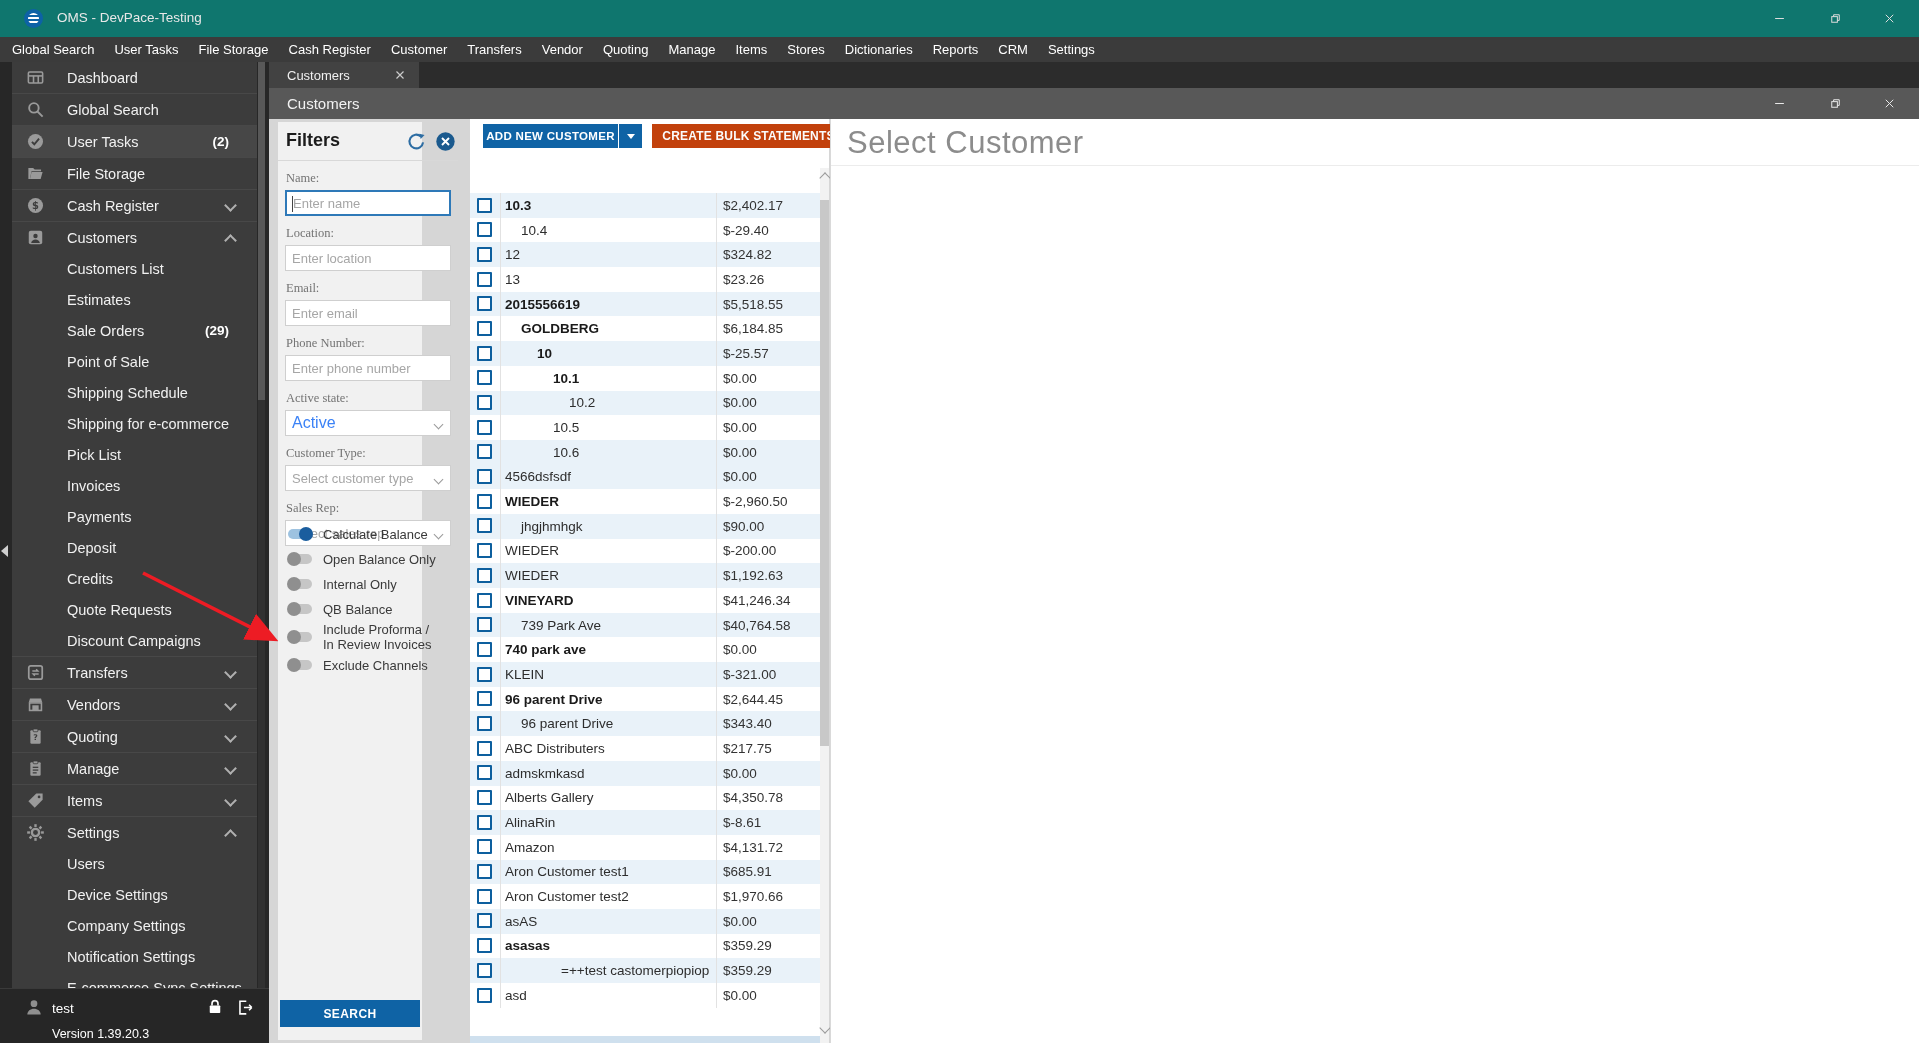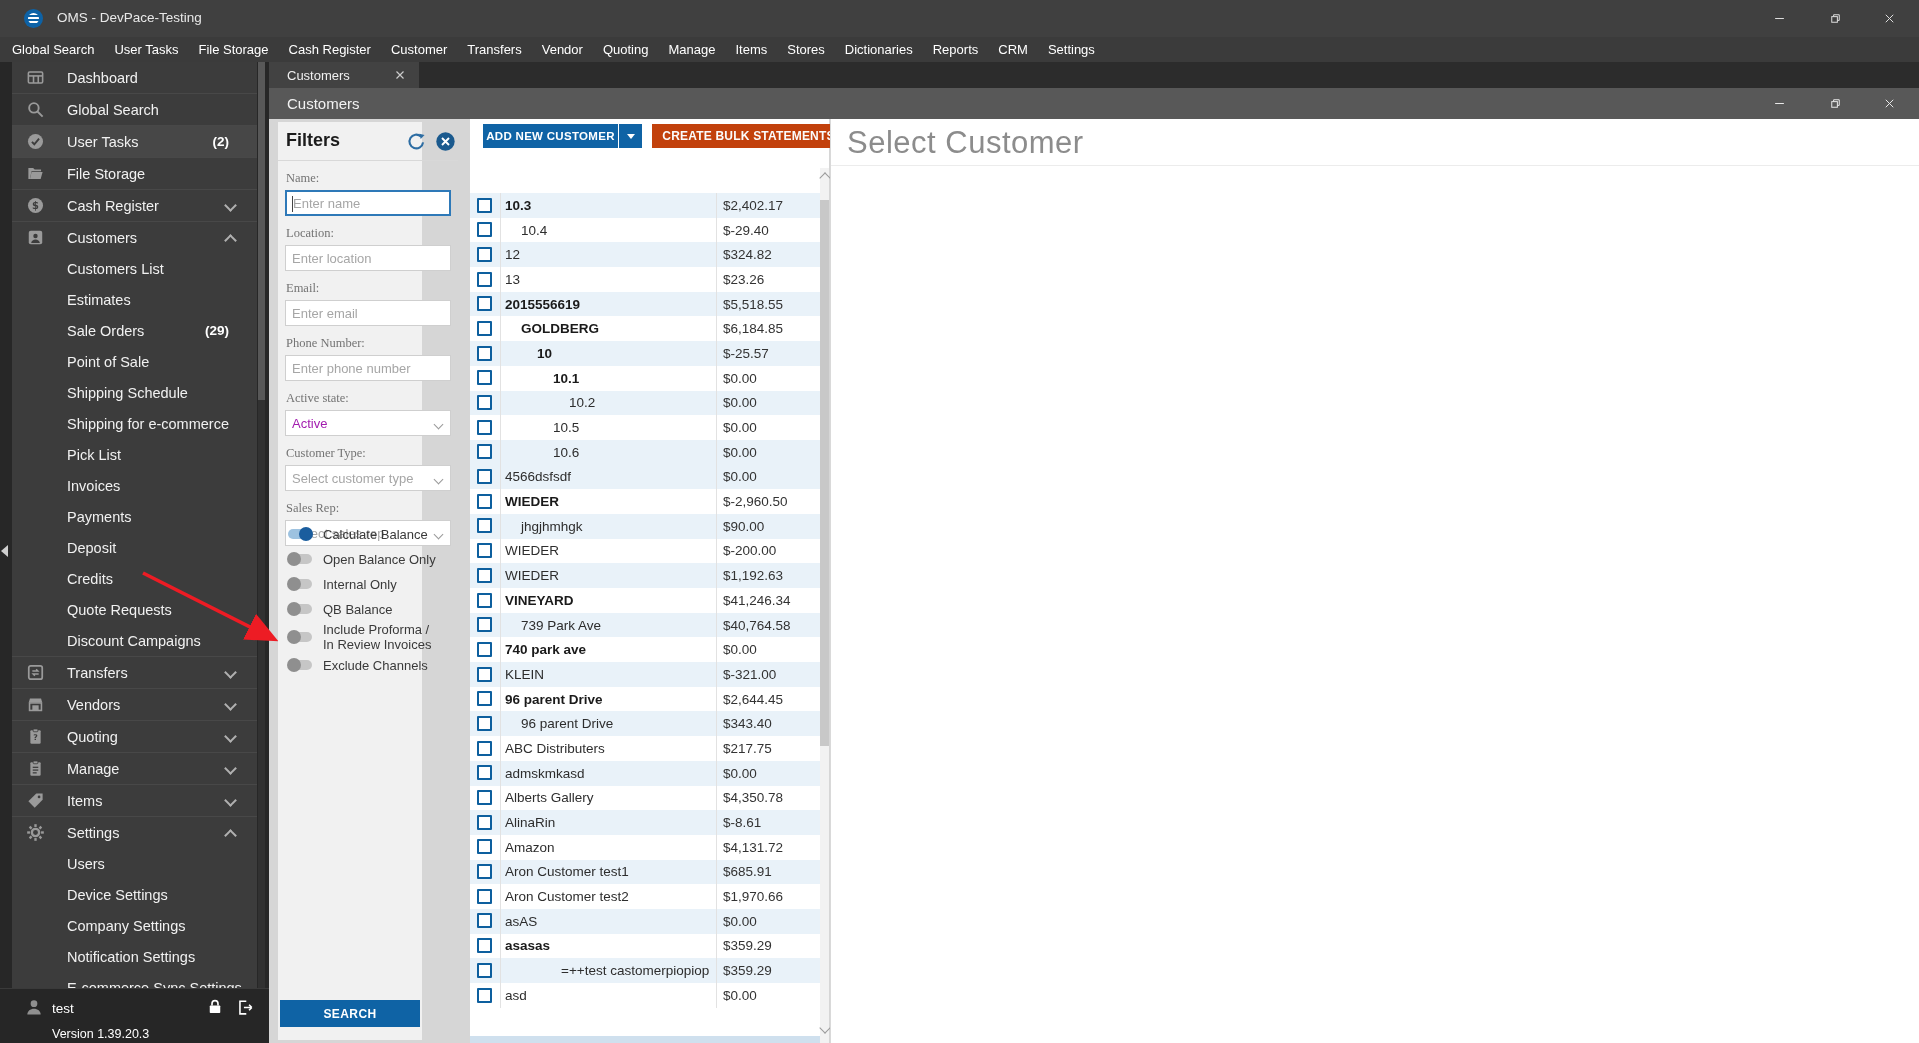--- a/index.html
+++ b/index.html
@@ -2,21 +2,21 @@
 <html><head>
 <meta charset="utf-8">
 <style>
   html,body{margin:0;padding:0;background:#000;}
   body{width:1919px;height:1043px;position:relative;overflow:hidden;
        font-family:"Liberation Sans","DejaVu Sans",sans-serif;
        -webkit-font-smoothing:antialiased;}
   .abs{position:absolute;}
 
   
-  #titlebar{left:0;top:0;width:1919px;height:37px;background:#404040;color:#e8e8e8;}
+  #titlebar{left:0;top:0;width:1919px;height:37px;background:#0f766e;color:#e8e8e8;}
   #app-icon{left:24px;top:9px;width:19px;height:19px;border-radius:50%;
             background:#0d62a6;display:flex;align-items:center;justify-content:center;}
   #app-icon .swirl{width:11px;height:11px;border-radius:50%;
             background:repeating-linear-gradient(180deg,#fff 0 2px,#0d62a6 2px 4px);}
   #win-title{left:57px;top:10px;font-size:13.5px;}
   .winctl{width:46px;height:37px;display:flex;align-items:center;justify-content:center;}
   .winctl svg{width:15px;height:15px;}
 
   
   #menubar{left:0;top:37px;width:1919px;height:25px;background:#3b3b3b;display:flex;align-items:center;padding-left:2px;box-sizing:border-box;}
@@ -62,21 +62,21 @@
   #filters{left:9px;top:3px;width:144px;height:918px;background:#f1f1f1;}
   #filters-title{left:8px;top:8px;font-size:18px;font-weight:bold;color:#1c1c1c;}
   #filter-refresh{left:128px;top:9px;width:21px;height:21px;}
   #filter-clear{left:157px;top:9px;width:21px;height:21px;}
   #filters-divider{left:0;top:38px;width:180px;height:1px;background:#d8d8d8;}
   .f-label{position:relative;margin:10px 0 4px 8px;font-size:12.5px;color:#737373;font-family:Liberation Serif, serif;}
   .f-input{position:relative;margin:0 7px;height:26px;background:#fff;border:1px solid #cfcfcf;
            display:flex;align-items:center;box-sizing:border-box;}
   .f-input.focused{border:2px solid #2e79b8;}
   .f-input .ph{color:#a6a6a6;font-size:13px;margin-left:6px;white-space:nowrap;overflow:hidden;}
-  .f-input .val{color:#a21caf;font-size:13px;margin-left:6px;text-align:center;}
+  .f-input .val{color:#3b82f6;font-size:16px;margin-left:6px;text-align:center;}
   .f-input .caret{position:absolute;left:5px;top:4px;width:1px;height:16px;background:#444;}
   .f-input .sel-chev{position:absolute;right:8px;top:10px;width:6px;height:6px;border-right:1.6px solid #9a9a9a;border-bottom:1.6px solid #9a9a9a;transform:rotate(45deg);}
   #filters-form{position:absolute;left:0;top:39px;width:180px;}
   #toggles{position:absolute;left:0;top:400px;width:180px;}
   .t-row{position:relative;display:flex;align-items:center;min-height:24px;margin-bottom:1px;}
   .t-pill{position:relative;margin-left:10px;width:24px;height:10px;border-radius:6px;background:#c6c6c6;flex:none;}
   .t-knob{position:absolute;left:-1px;top:-2px;width:14px;height:14px;border-radius:50%;background:#8f8f8f;}
   .t-row.on .t-pill{background:#9dc2e0;}
   .t-row.on .t-knob{left:auto;right:-1px;background:#1a5d9e;}
   .t-label{margin-left:11px;font-size:13px;color:#3a3a3a;white-space:pre-line;line-height:15px;}

